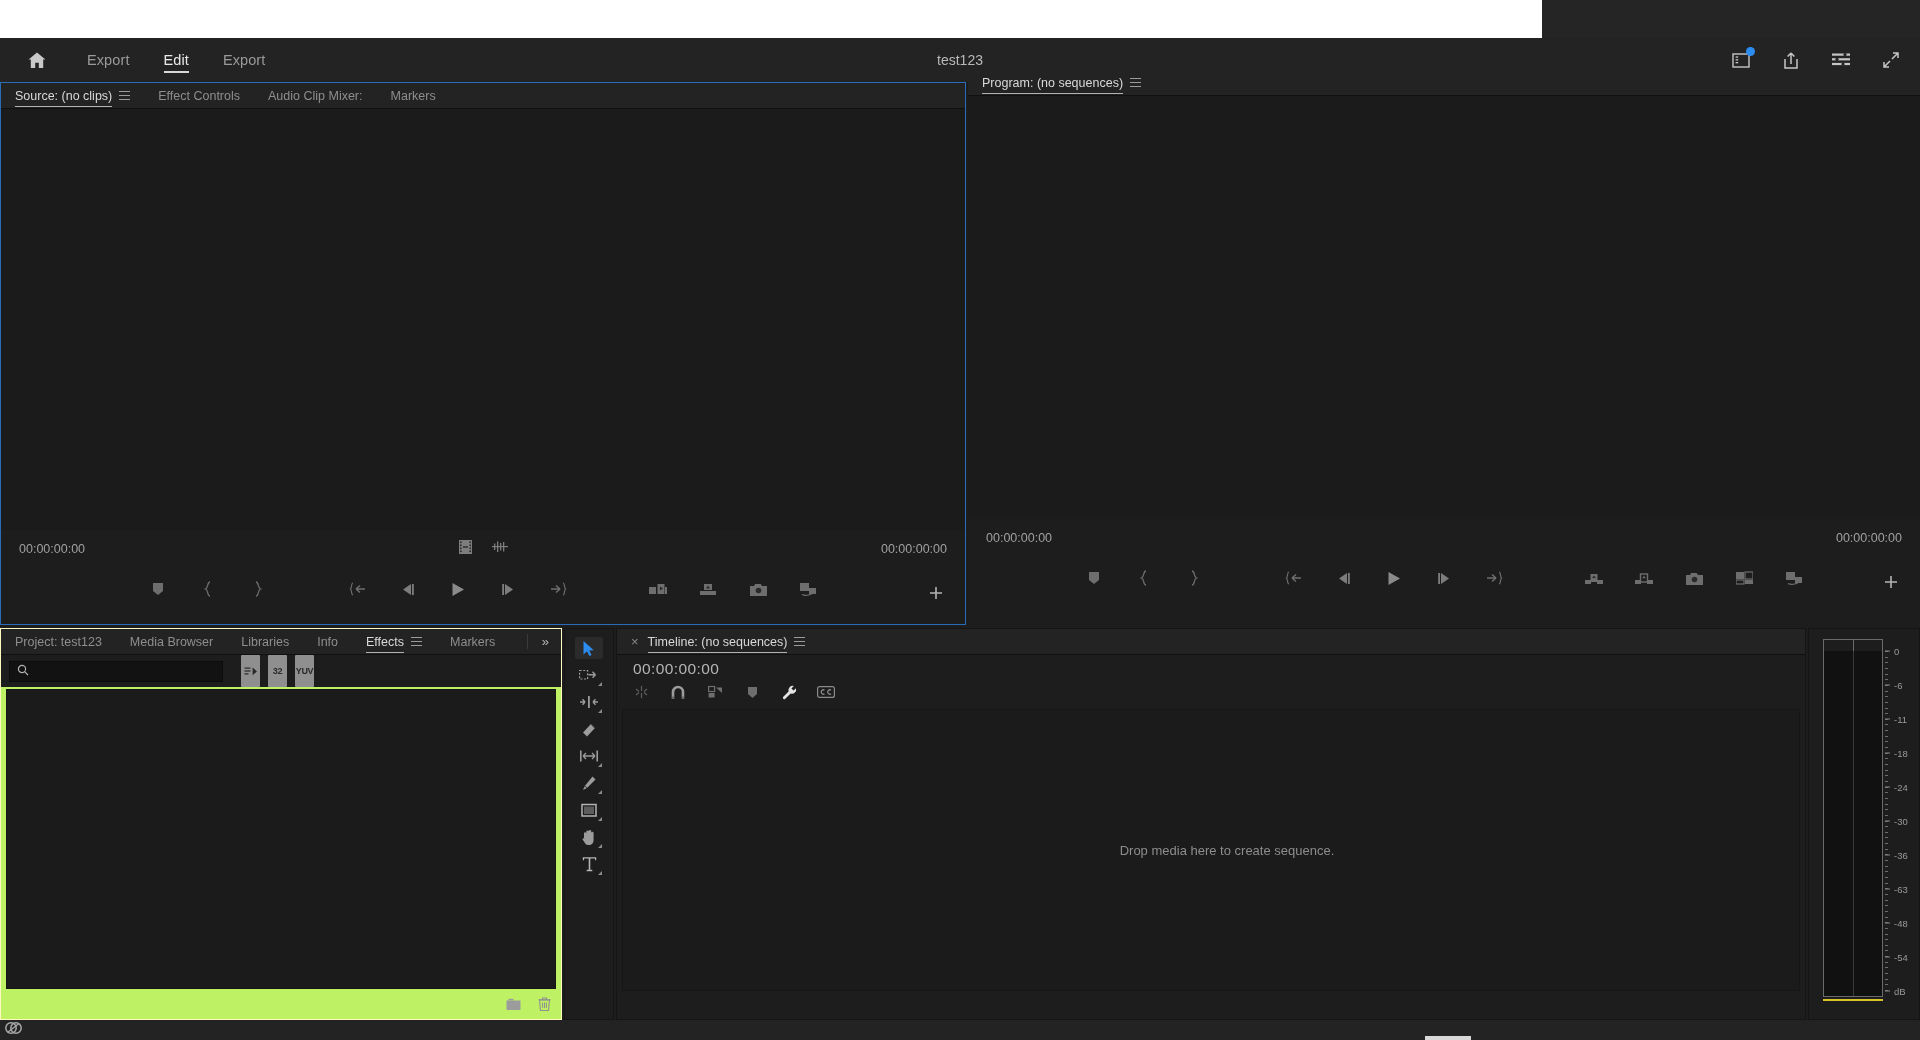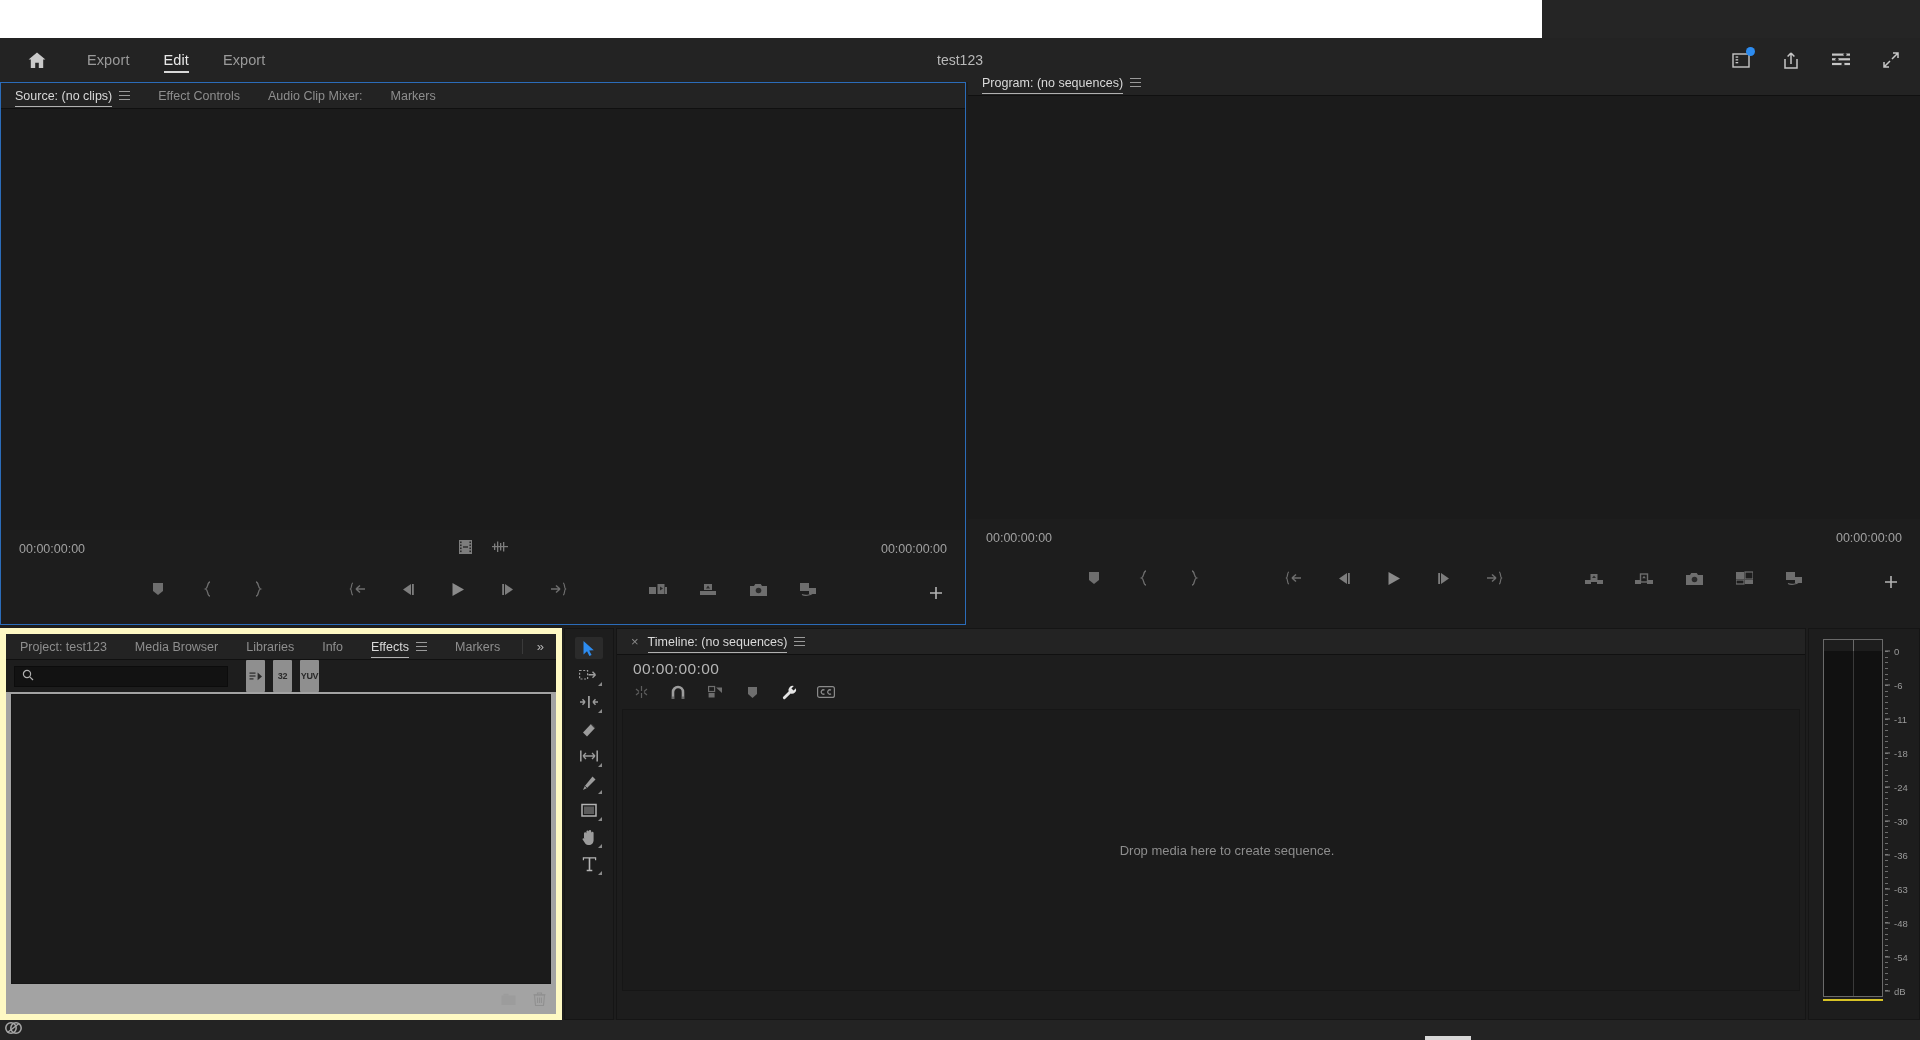--- a/index.html
+++ b/index.html
@@ -91,21 +91,21 @@
   .plus-btn {
     position: absolute; right: 20px; bottom: 22px; width: 18px; height: 18px;
     display: flex; align-items: center; justify-content: center; cursor: pointer;
   }
 
   
   #program-monitor { left: 968px; top: 70px; width: 952px; height: 543px; }
   #program-monitor .viewer { position: absolute; left:0; right:0; top: 26px; bottom: 94px; background: #1b1b1b; }
 
   
-  #project-panel { left: 0; top: 628px; width: 562px; height: 392px; background: #a3a3a3; border: 6px solid #fef9c3; }
+  #project-panel { left: 0; top: 628px; width: 562px; height: 392px; background: #bef264; border: 1px solid #fef9c3; }
   #project-panel .panel-tabs { padding-right: 0; }
   .tabs-overflow {
     margin-left: auto; display: flex; align-items: center; padding: 0 12px 0 14px;
     color: #b5b5b5; font-size: 13px; border-left: 1px solid #3a3a3a; cursor: pointer;
   }
   .effects-toolbar {
     position: absolute; left: 0; right: 0; top: 26px; height: 32px;
     display: flex; align-items: center; padding: 0 8px; gap: 8px; background: #1d1d1d;
   }
   .search-box {

